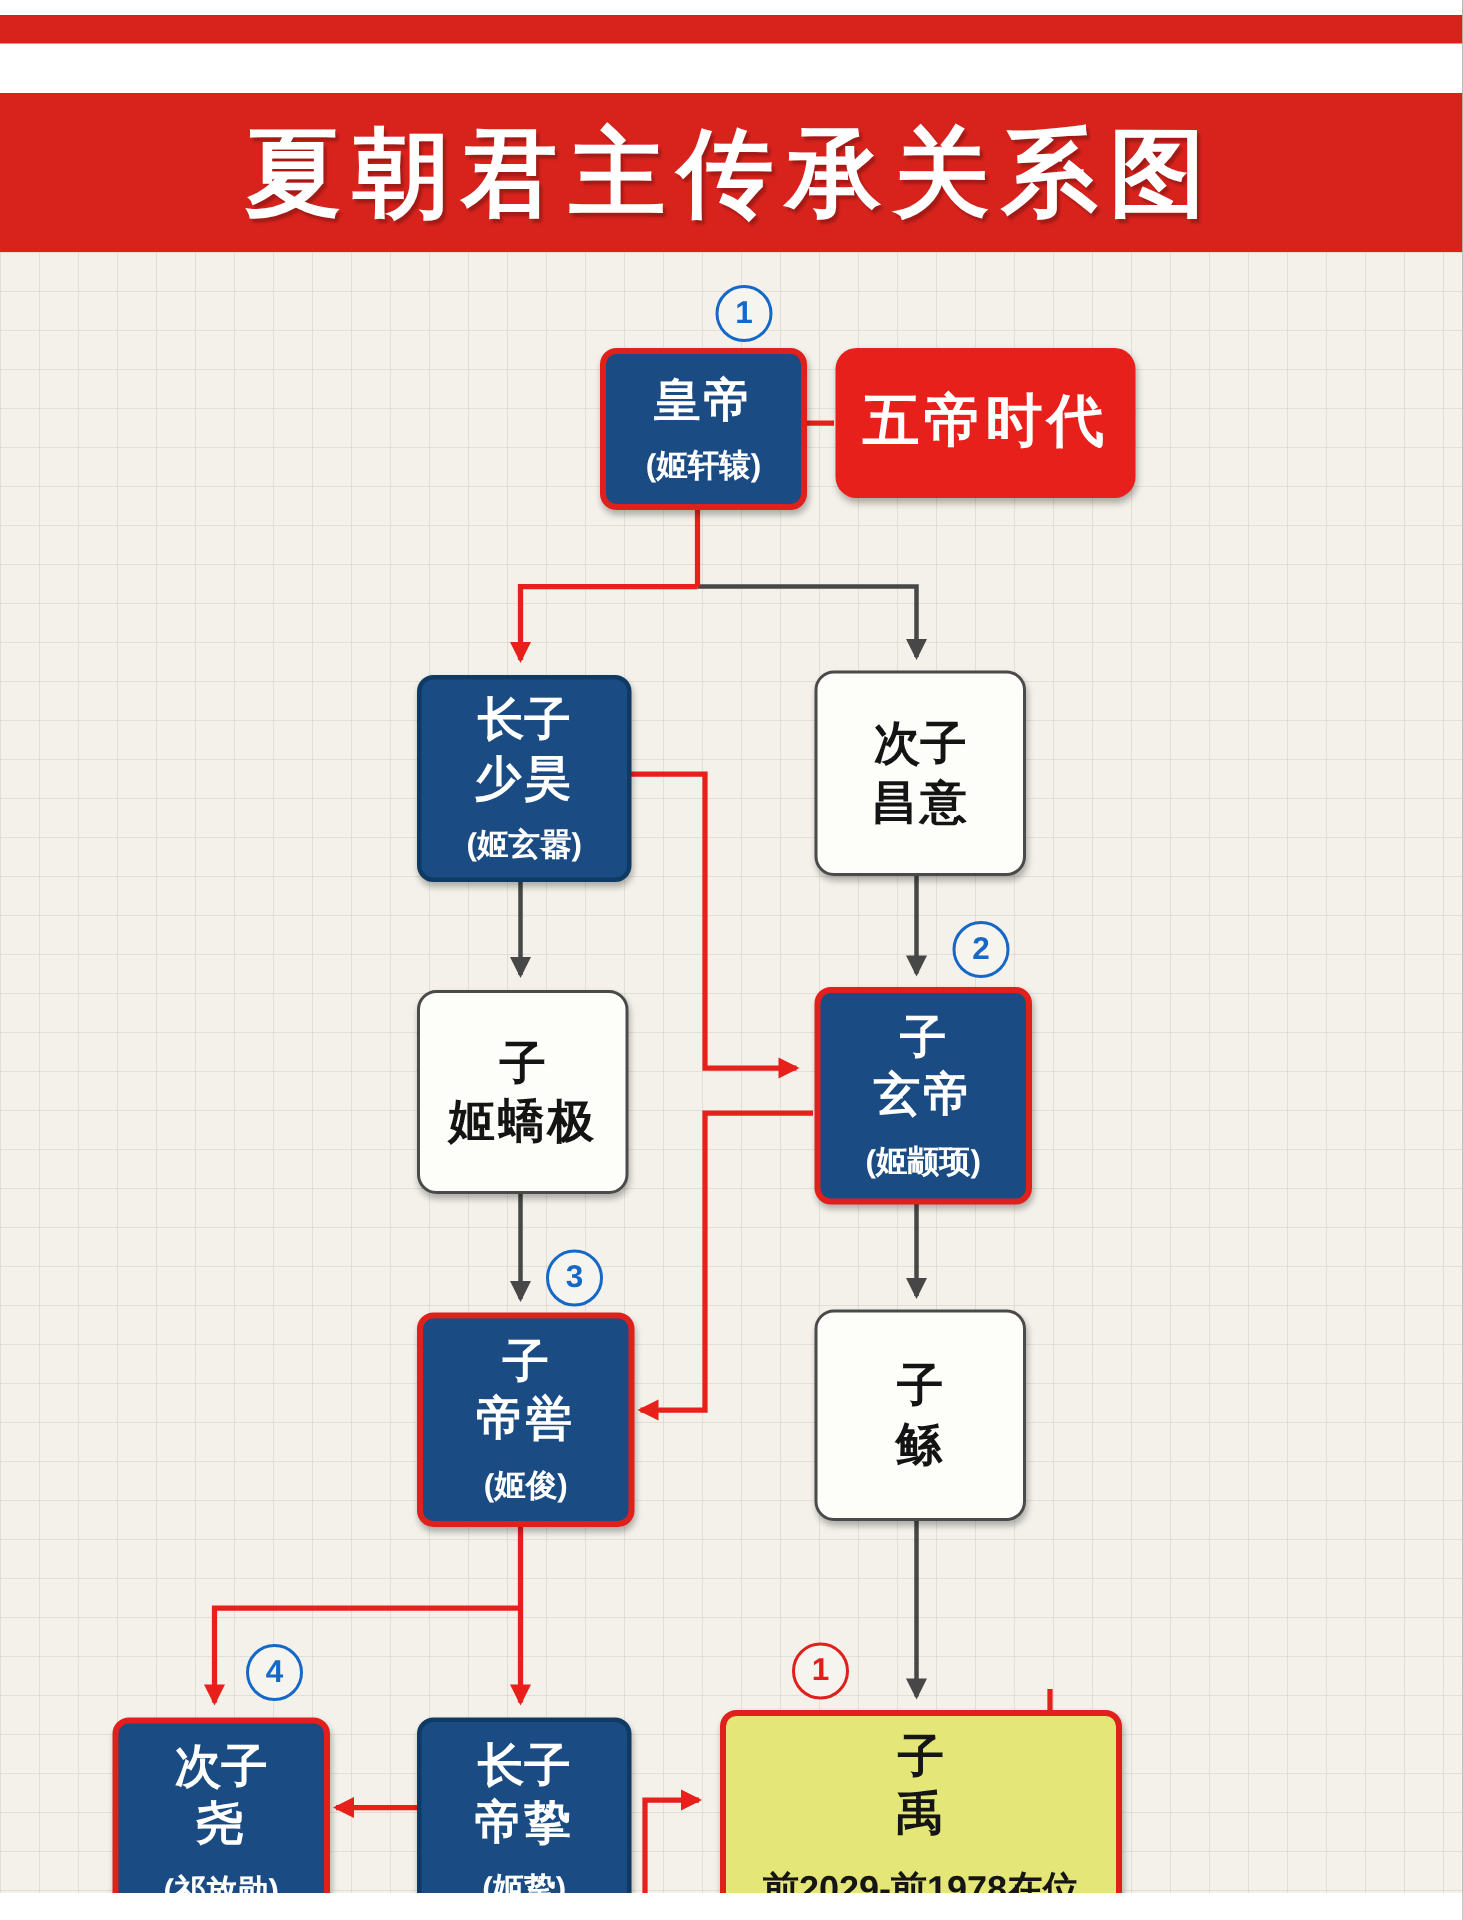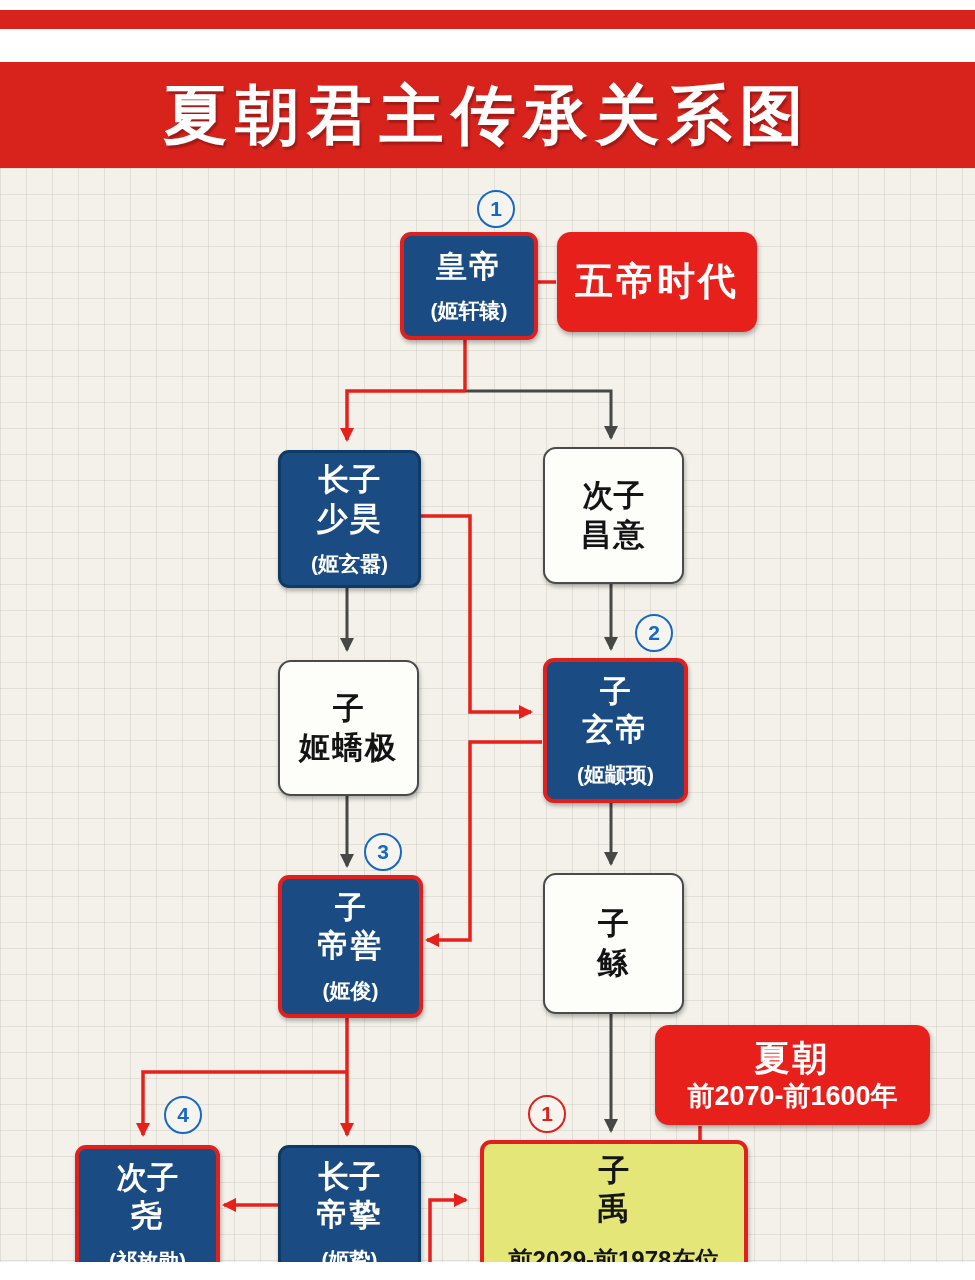--- a/index.html
+++ b/index.html
@@ -137,24 +137,20 @@
     <span class="nl big">子</span>
     <span class="nl name">帝喾</span>
     <span class="nl small">(姬俊)</span>
   </div>
 
   <div class="node whitebox" style="left:543px;top:873px;width:137px;height:137px">
     <span class="nl big">子</span>
     <span class="nl name">鲧</span>
   </div>
 
-  <div class="node redbox" style="left:655px;top:1025px;width:275px;height:100px">
-    <span class="nl dyn">夏朝</span>
-    <span class="nl years">前2070-前1600年</span>
-  </div>
 
   <div class="node blue red-border" style="left:75px;top:1145px;width:137px;height:135px">
     <span class="nl big">次子</span>
     <span class="nl name">尧</span>
     <span class="nl small">(祁放勋)</span>
   </div>
 
   <div class="node blue navy-border" style="left:278px;top:1145px;width:137px;height:135px">
     <span class="nl big">长子</span>
     <span class="nl name">帝挚</span>

